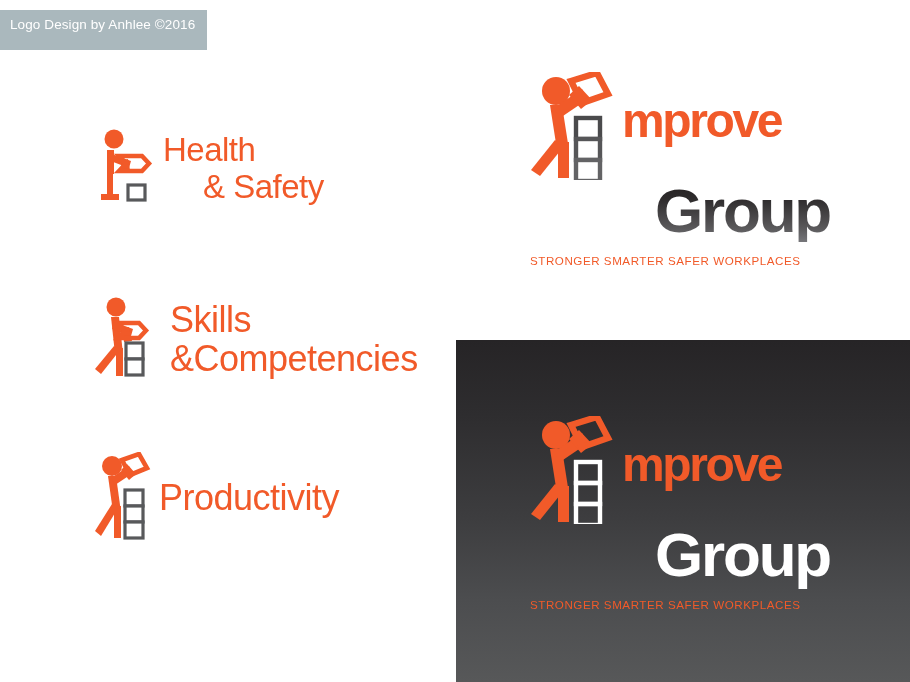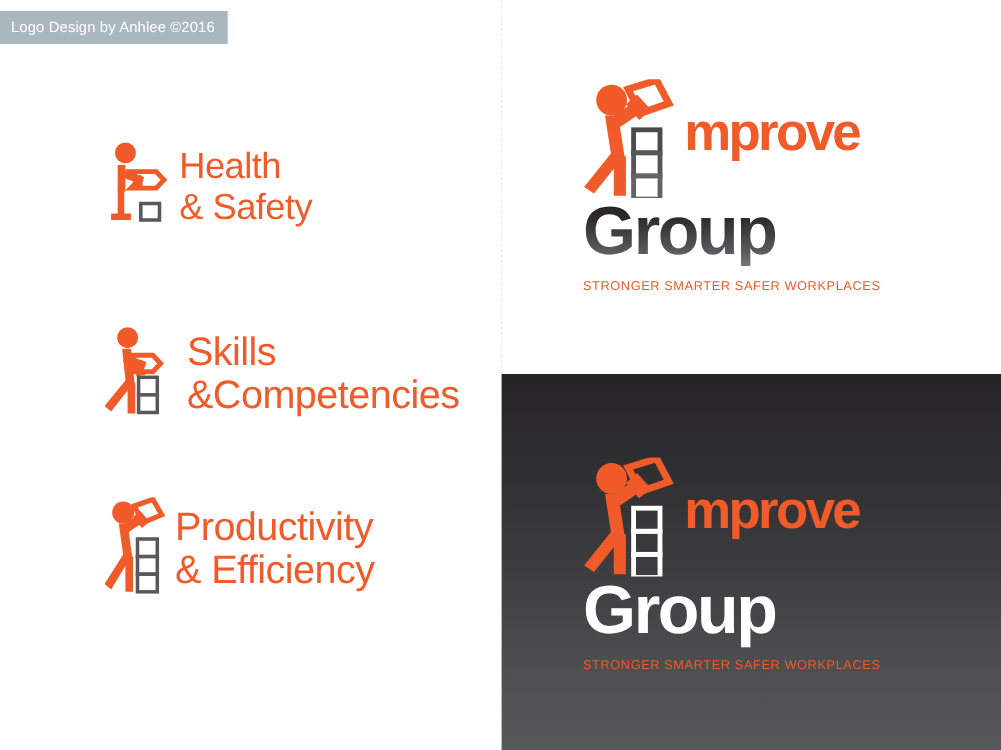--- a/index.html
+++ b/index.html
@@ -9,21 +9,21 @@
     background:#ffffff;
     font-family:"Liberation Sans", sans-serif;
     overflow:hidden;
     position:relative;
   }
   .canvas{position:absolute;left:0;top:0;width:910px;height:682px;overflow:hidden;background:#fff;}
 
   
   .credit-bar{
     position:absolute;left:0;top:10px;
-    height:30px;
+    height:40px;
     background:#aab8bd;
     color:#ffffff;
     font-size:13.5px;
     line-height:30px;
     padding:0 12px 0 10px;
     letter-spacing:0.1px;
     white-space:nowrap;
   }
 
   
@@ -48,21 +48,21 @@
     color:#f15a29;
     font-family:"Liberation Sans", sans-serif;
     font-weight:400;
     white-space:nowrap;
     letter-spacing:-0.5px;
   }
 
   
   #lk-health{left:95px;top:128px;}
   #lk-health .wordline{font-size:33px;line-height:33px;}
-  #lk-health .wordline.l2{margin-top:4px;}
+  #lk-health .wordline.l2{margin-top:4px;margin-left:40px;}
   #lk-health .wordblock{margin-left:8px;}
 
   #lk-skills{left:95px;top:296px;}
   #lk-skills .wordline{font-size:36px;line-height:36px;}
   #lk-skills .wordline.l2{margin-top:3px;}
   #lk-skills .wordblock{margin-left:17px;}
 
   #lk-prod{left:95px;top:452px;}
   #lk-prod .wordline{font-size:36px;line-height:36px;}
   #lk-prod .wordline.l2{margin-top:3px;}
@@ -75,21 +75,21 @@
   .master-improve{
     position:absolute;
     left:92px;top:6px;
     font-size:48px;line-height:66px;
     font-weight:700;
     color:#f15a29;
     letter-spacing:-2.4px;
     white-space:nowrap;
   }
   .master-group{
-    text-align:left;
+    text-align:right;
     font-size:62px;line-height:62px;
     font-weight:700;
     letter-spacing:-2.2px;
     margin-top:8px;
     white-space:nowrap;
   }
   .master-group.onlight{
     background:linear-gradient(180deg,#231f20 0%,#2e2b2c 30%,#5a595b 78%,#76767a 100%);
     -webkit-background-clip:text;background-clip:text;
     color:transparent;-webkit-text-fill-color:transparent;
@@ -192,21 +192,20 @@
 
         <path d="M19 54 L26 54 L26 86 L19 86 Z" fill="#f15a29"></path>
 
         <rect x="30" y="38" width="18" height="16" fill="#ffffff" stroke="#58595b" stroke-width="3.2"></rect>
         <rect x="30" y="54" width="18" height="16" fill="#ffffff" stroke="#58595b" stroke-width="3.2"></rect>
         <rect x="30" y="70" width="18" height="16" fill="#ffffff" stroke="#58595b" stroke-width="3.2"></rect>
       </svg>
     </div>
     <div class="wordblock">
       <span class="wordline l1">Productivity</span>
-      <span class="wordline l2">&amp; Efficiency</span>
     </div>
   </div>
 
   <div class="masterlogo" id="master-light">
     <div class="master-row">
       <div class="master-mark">
         <svg width="96" height="108" viewBox="0 0 96 108" aria-hidden="true">
           <circle cx="26" cy="19" r="14" fill="#f15a29"></circle>
           <path d="M20 33 L32 33 L39 78 L27 78 Z" fill="#f15a29"></path>
           <path d="M24 36 L52 17 L58 27 L30 46 Z" fill="#f15a29"></path>

